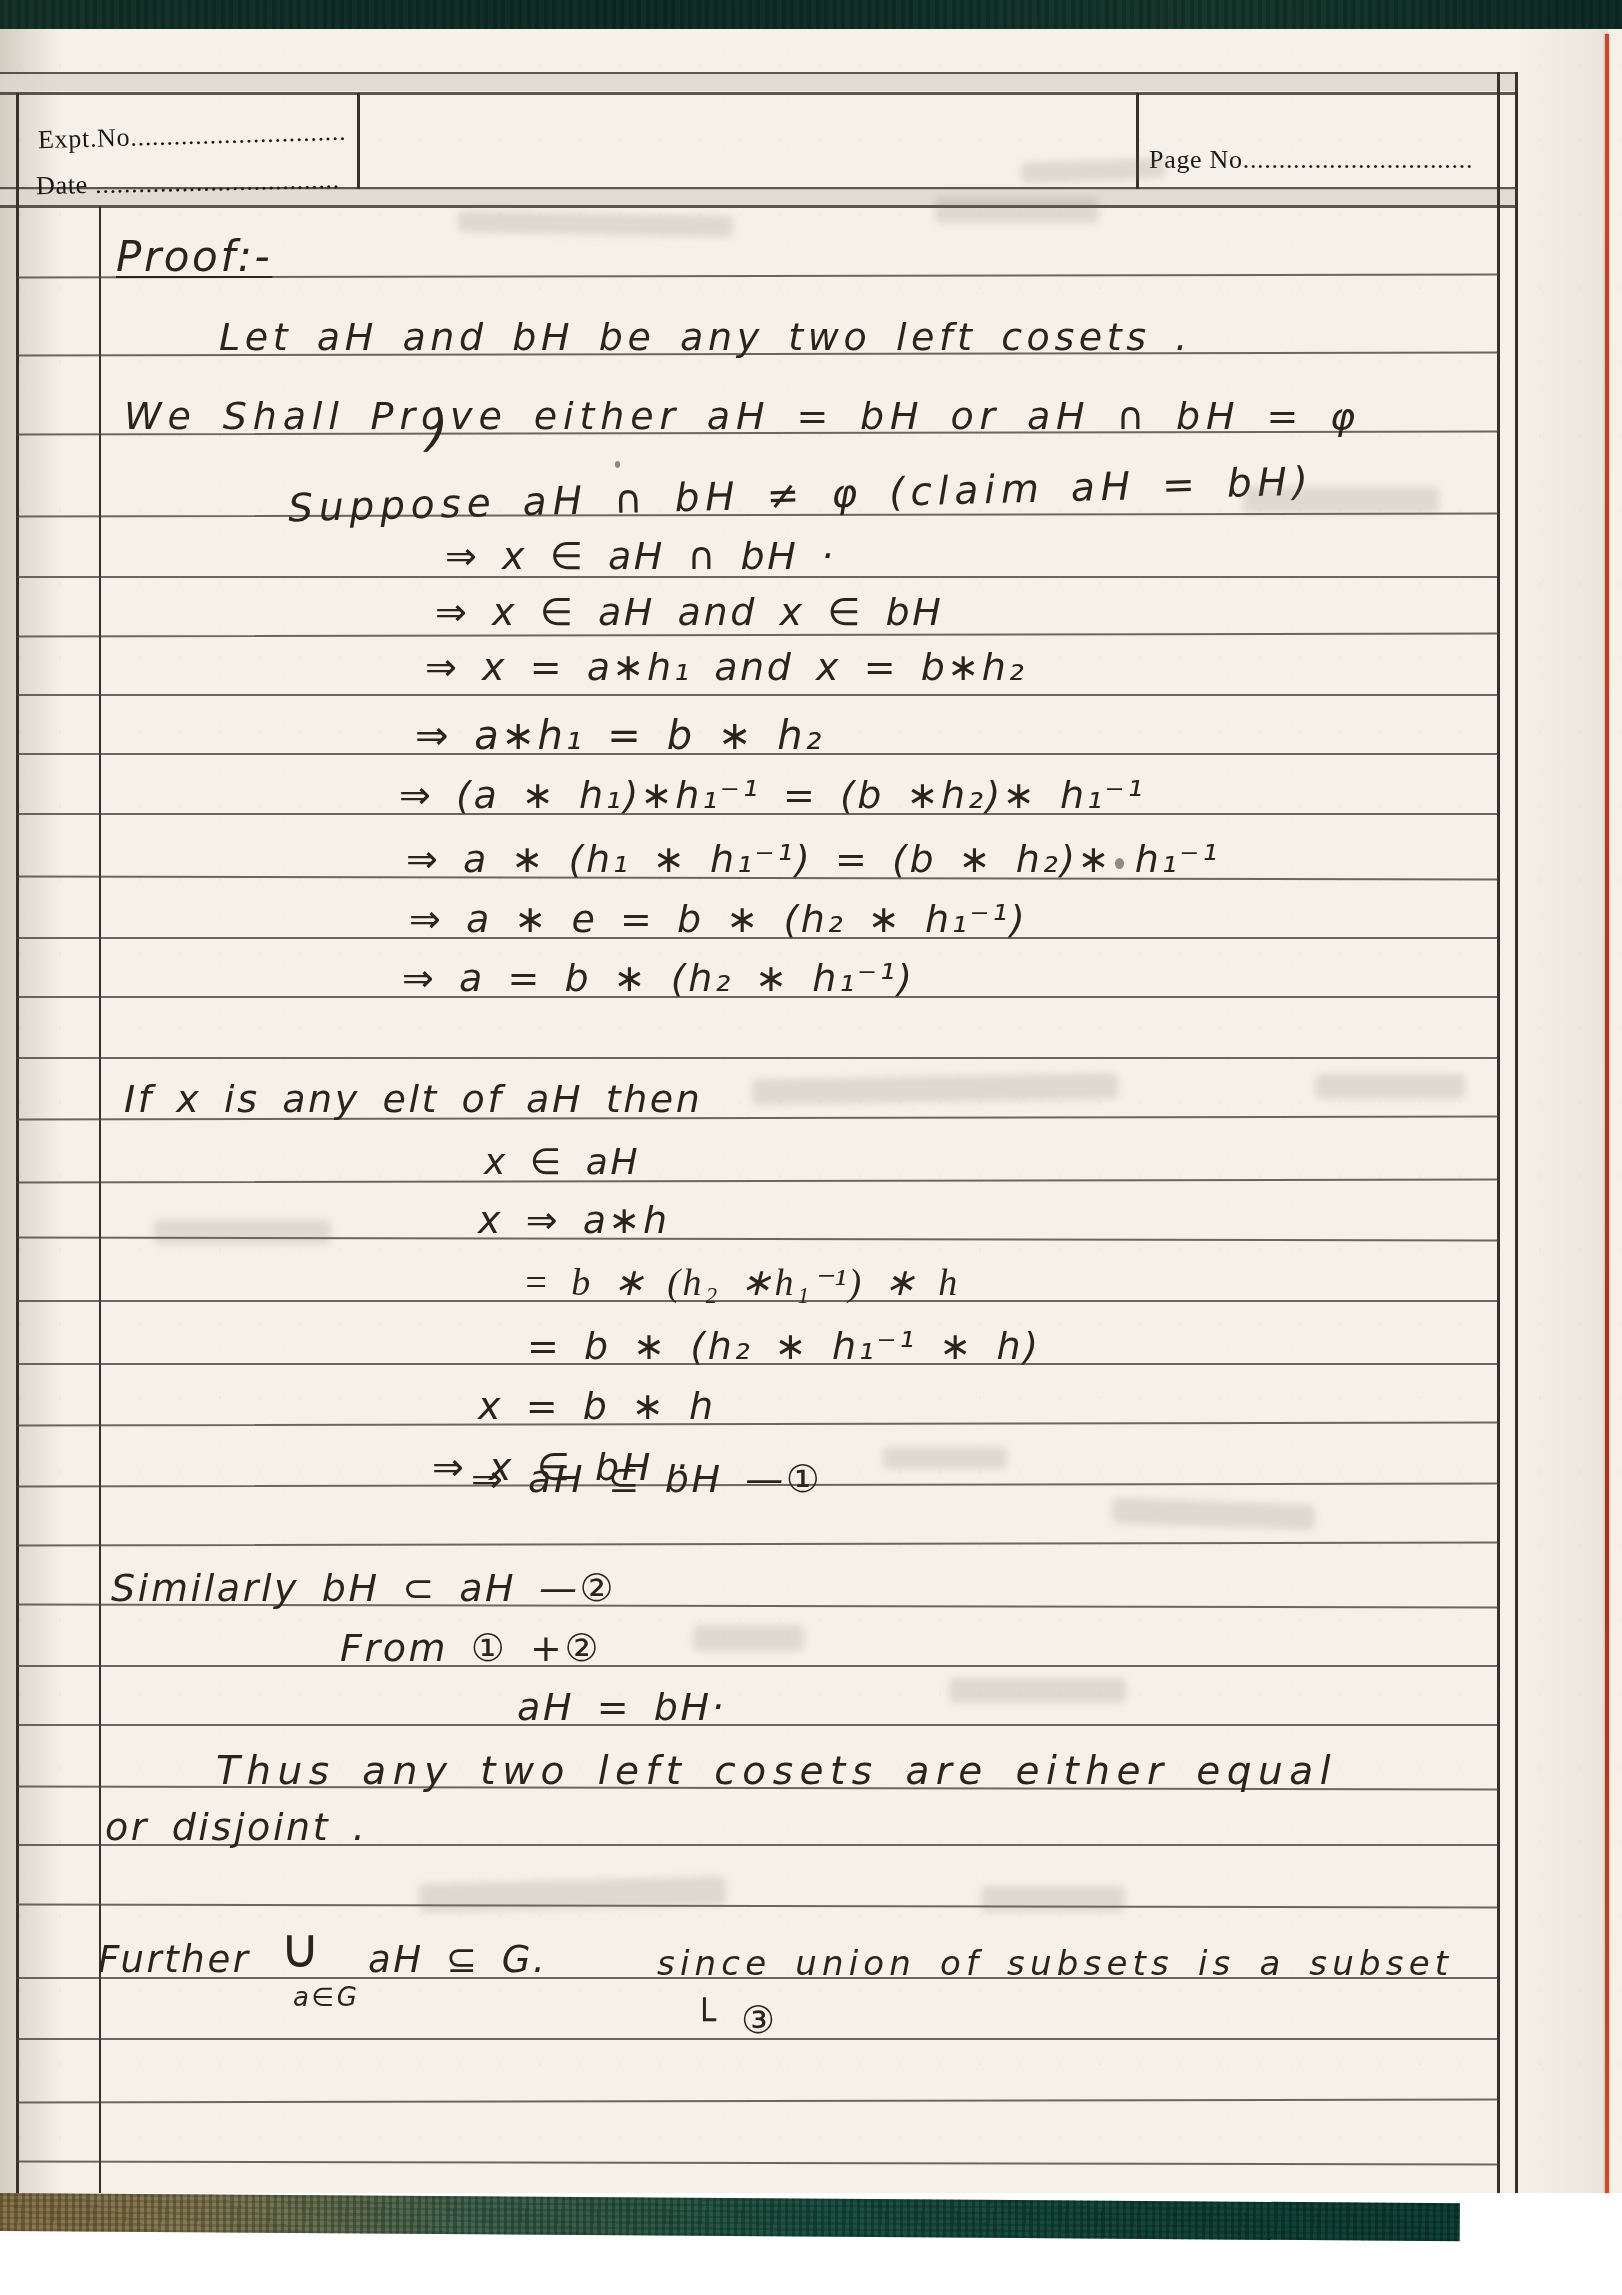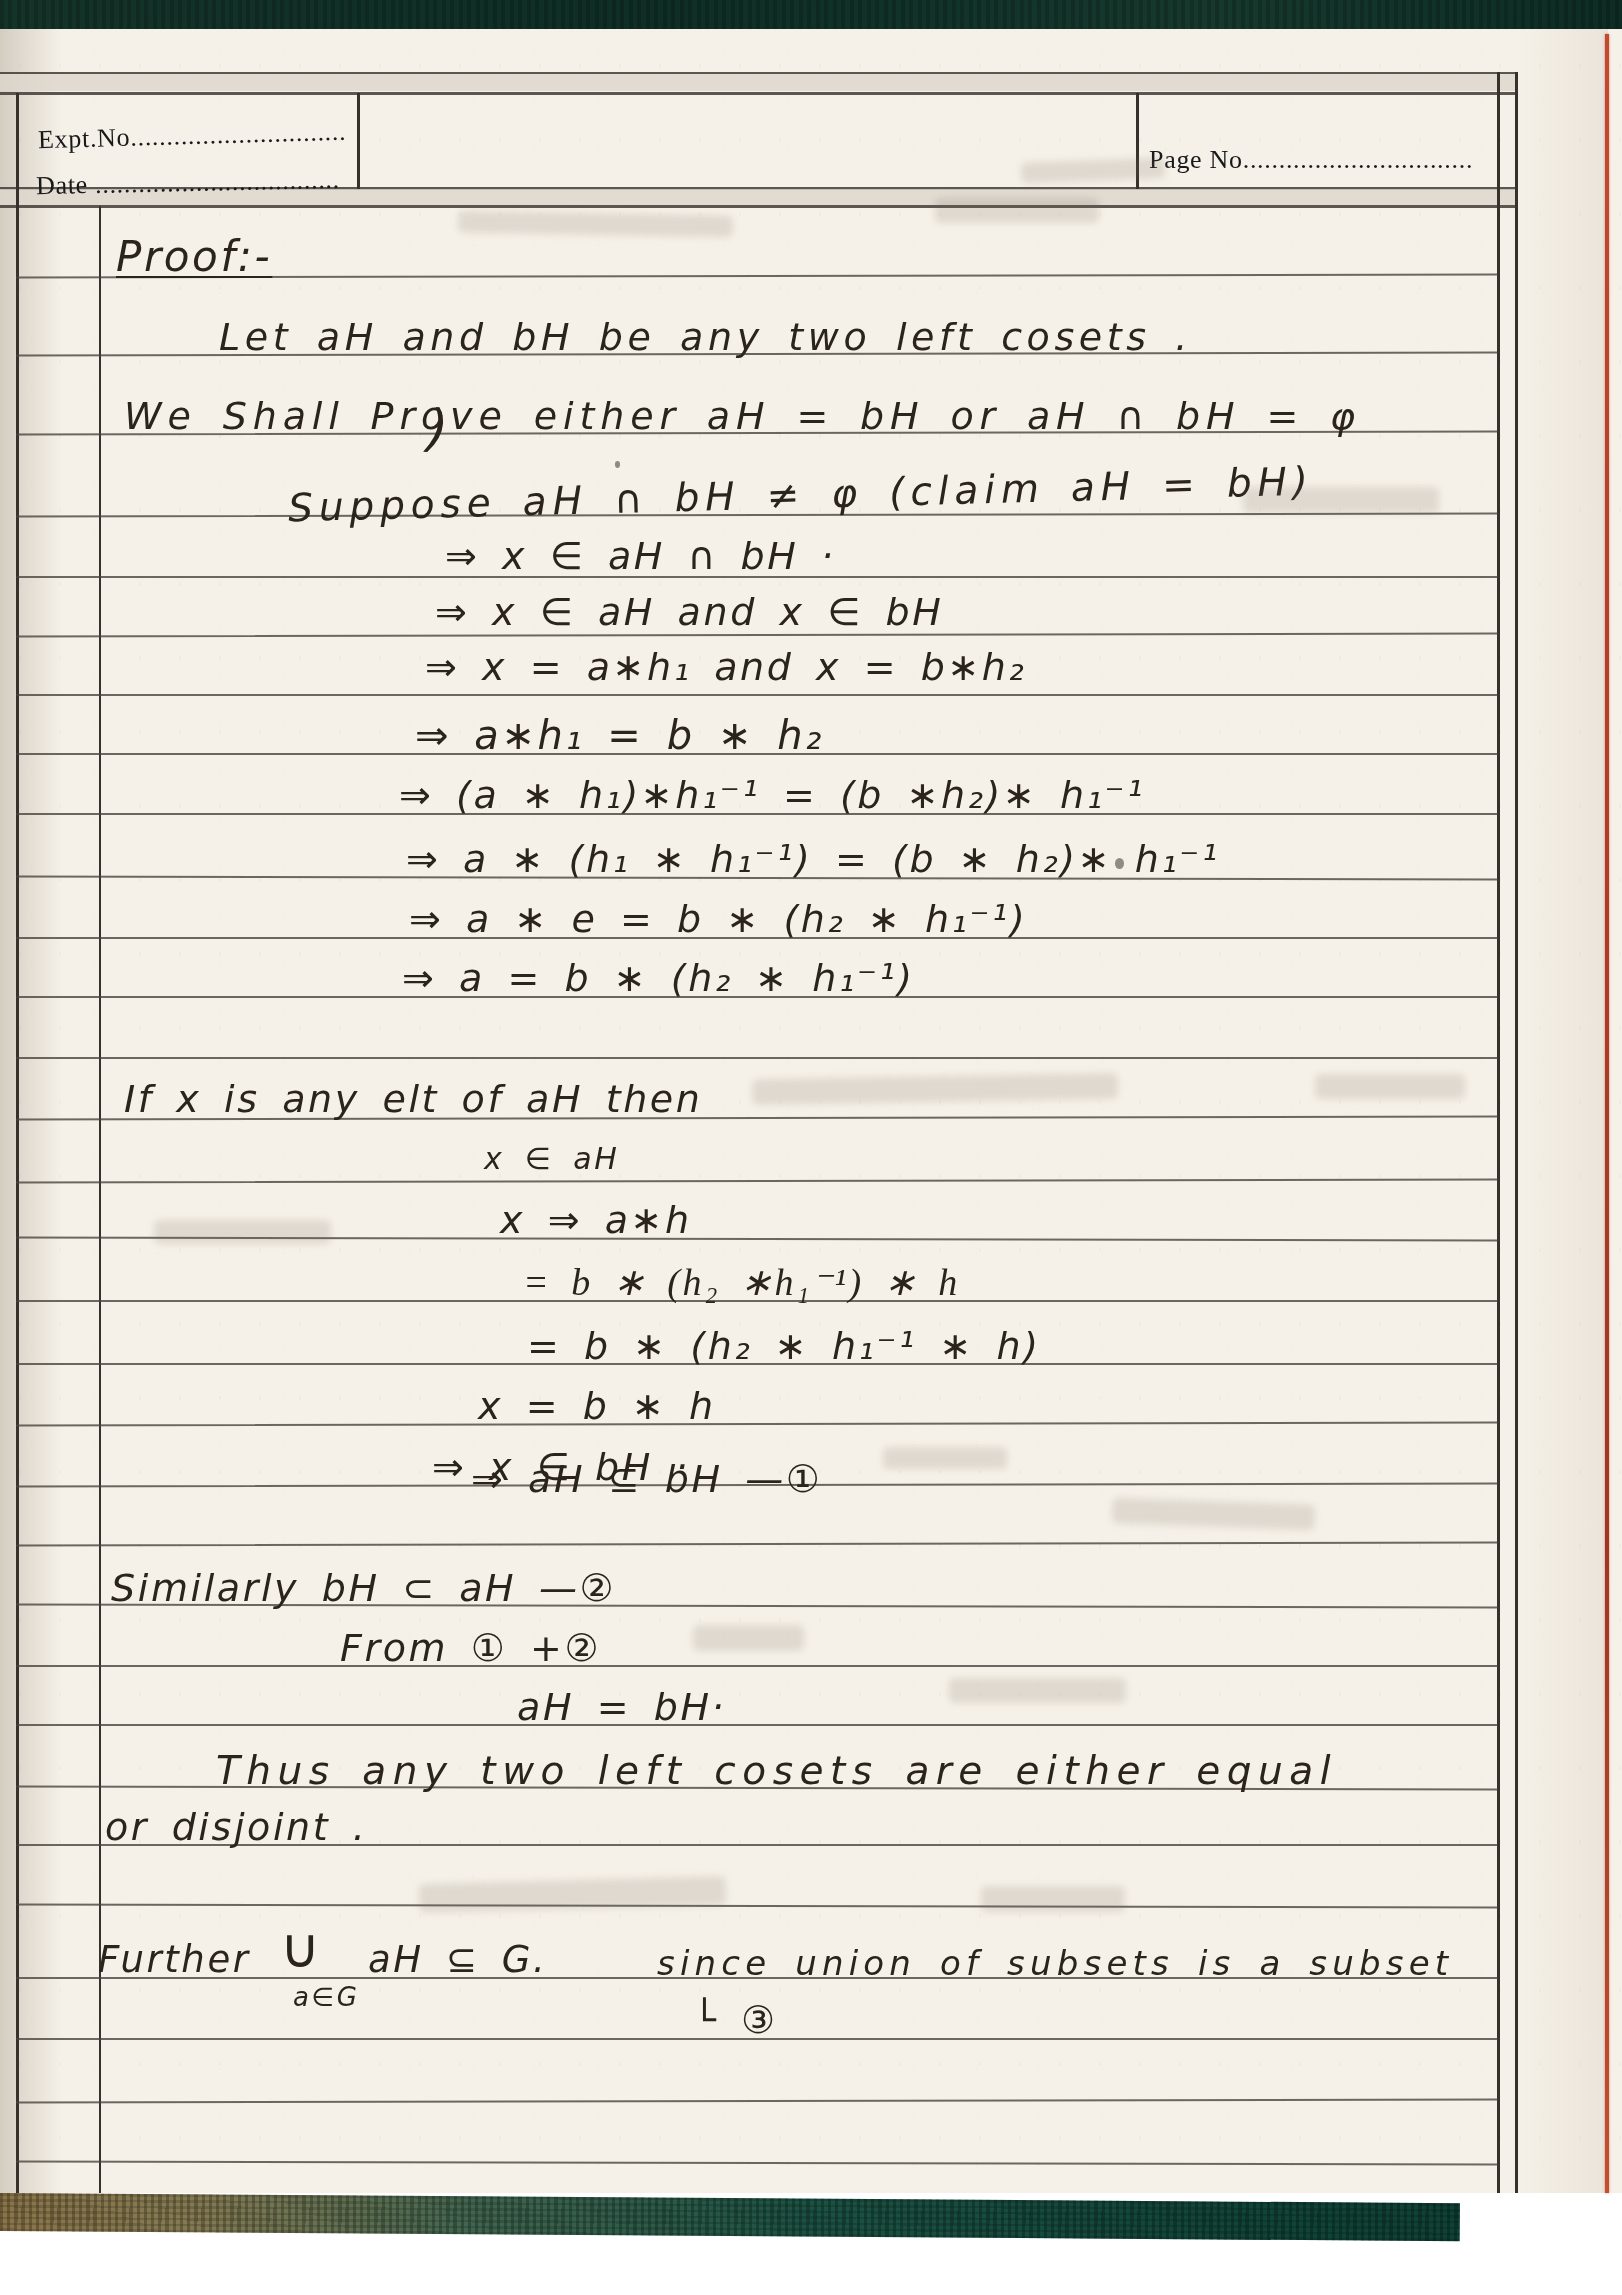--- a/index.html
+++ b/index.html
@@ -121,22 +121,22 @@
         <div class="hw" style="left: 288px; top: 446px; font-size: 39px; letter-spacing: 5.9px; transform: rotate(-1.5deg);">Suppose aH ∩ bH ≠ φ  (claim aH = bH)</div>
         <div class="hw" style="left: 445px; top: 508px; font-size: 38px;">⇒  x ∈ aH ∩ bH ·</div>
         <div class="hw" style="left: 435px; top: 564px; font-size: 38px;">⇒ x ∈ aH and x ∈ bH</div>
         <div class="hw" style="left: 425px; top: 619px; font-size: 38px;">⇒ x = a∗h₁ and x = b∗h₂</div>
         <div class="hw" style="left: 415px; top: 686px; font-size: 40px;">⇒ a∗h₁ = b ∗ h₂</div>
         <div class="hw" style="left: 399px; top: 747px; font-size: 38px;">⇒ (a ∗ h₁)∗h₁⁻¹ = (b ∗h₂)∗ h₁⁻¹</div>
         <div class="hw" style="left: 406px; top: 811px; font-size: 38px;">⇒ a ∗ (h₁ ∗ h₁⁻¹) = (b ∗ h₂)∗ h₁⁻¹</div>
         <div class="hw" style="left: 409px; top: 871px; font-size: 38px;">⇒ a ∗ e   =  b ∗ (h₂ ∗ h₁⁻¹)</div>
         <div class="hw" style="left: 402px; top: 930px; font-size: 38px;">⇒  a  =  b ∗ (h₂ ∗ h₁⁻¹)</div>
         <div class="hw" style="left: 124px; top: 1051px; font-size: 38px;">If x is any elt of aH then</div>
-        <div class="hw" style="left: 484px; top: 1115px; font-size: 30px;">x ∈ aH</div>
-        <div class="hw" style="left: 500px; top: 1172px; font-size: 38px;">x ⇒ a∗h</div>
+        <div class="hw" style="left: 484px; top: 1115px; font-size: 36px;">x ∈ aH</div>
+        <div class="hw" style="left: 478px; top: 1172px; font-size: 38px;">x ⇒ a∗h</div>
         <div class="hw" style="left: 523px; top: 1234px; font-size: 38px; font-family: Liberation Serif, serif;">= b ∗ (h₂ ∗h₁⁻¹) ∗ h</div>
         <div class="hw" style="left: 527px; top: 1298px; font-size: 38px;">= b ∗ (h₂ ∗ h₁⁻¹ ∗ h)</div>
         <div class="hw" style="left: 478px; top: 1358px; font-size: 38px;">x = b ∗ h</div>
         <div class="hw" style="left: 432px; top: 1419px; font-size: 38px;">⇒ x ∈ bH ·</div>
         <div class="hw" style="left: 471px; top: 1431px; font-size: 38px;">⇒ aH ⊆ bH    —①</div>
         <div class="hw" style="left: 111px; top: 1540px; font-size: 38px;">Similarly bH ⊂ aH   —②</div>
         <div class="hw" style="left: 340px; top: 1600px; font-size: 38px;">From ① +②</div>
         <div class="hw" style="left: 517px; top: 1659px; font-size: 38px;">aH = bH·</div>
         <div class="hw" style="left: 216px; top: 1722px; font-size: 39px; letter-spacing: 6.5px;">Thus any two left cosets are either equal</div>
         <div class="hw" style="left: 105px; top: 1779px; font-size: 38px;">or disjoint .</div>

